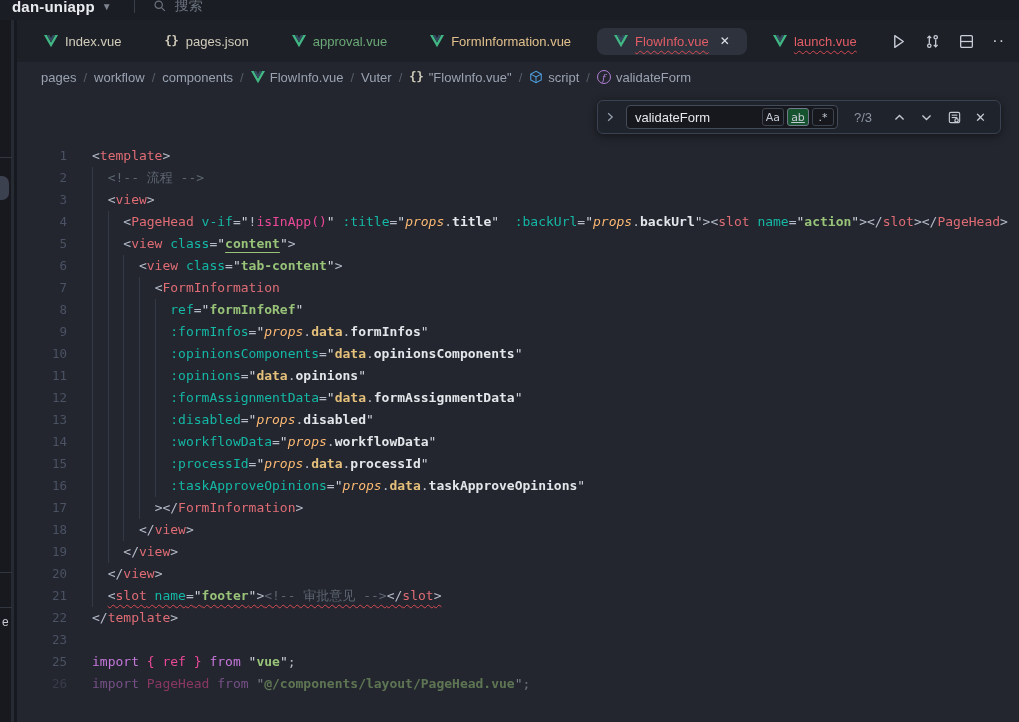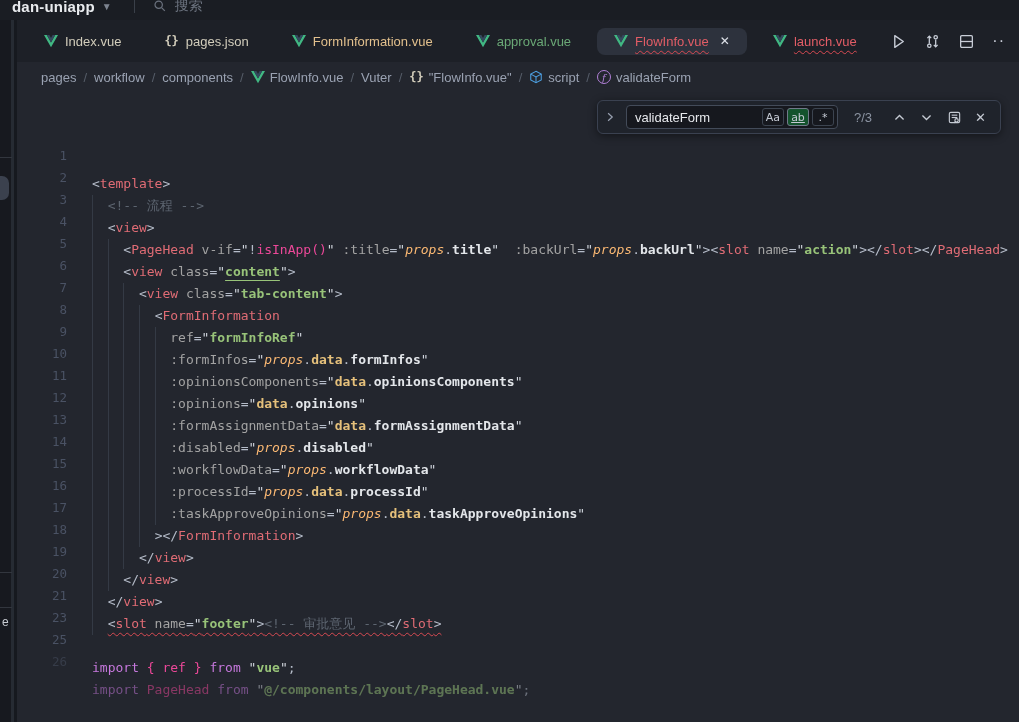--- a/index.html
+++ b/index.html
@@ -41,27 +41,27 @@
   
   .breadcrumb { height:30px; display:flex; align-items:center; padding-left:24px; font-size:13px; color:#9aa2b2; gap:7px; flex:none; background:#23262e; }
   .crumb { display:flex; align-items:center; gap:5px; cursor:pointer; }
   .crumb-sep { color:#565d69; }
   .sym-func { display:inline-flex; align-items:center; justify-content:center; width:14px; height:14px; border:1px solid #b180d7; border-radius:50%; color:#b180d7; font-size:10px; font-style:italic; font-family:"DejaVu Serif",serif; }
   
   .editor { position:relative; flex:1; overflow:hidden; background:#23262e; }
   .code-area { padding-top:53px; font-family:"DejaVu Sans Mono",monospace; font-size:13px; }
   .line { display:flex; height:22px; line-height:22px; white-space:pre; }
   .ln { width:50px; text-align:right; color:#4a5264; flex:none; font-size:12.5px; }
-  .ctext { margin-left:25px;margin-top:28px; }
+  .ctext { margin-left:25px; }
   .g { display:inline-block; width:15.66px; height:22px; border-left:1px solid #343a45; vertical-align:top; }
   .dim { opacity:.5; }
   .wavy-line { text-decoration:underline wavy #d84a52 1px; text-underline-offset:4px; text-decoration-skip-ink:none; }
   .tok-p    { color:#b5bcc9; }
   .tok-tag  { color:#e06c75; }
-  .tok-attr { color:#a3a3a3; }
+  .tok-attr { color:#14b8a6; }
   .tok-str  { color:#98c379; font-weight:bold; }
   .tok-stru { color:#98c379; font-weight:bold; text-decoration:underline solid #98c379 1px; text-underline-offset:4px; }
   .tok-q    { color:#d0d5dd; }
   .tok-kw   { color:#c678dd; }
   .tok-var  { color:#fdba74;font-style:italic; }
   .tok-gold { color:#ec4899; }
   .tok-gvar { color:#e5c07b; font-weight:bold; }
   .tok-prop { color:#e3e6ea; font-weight:bold; }
   .tok-cmt  { color:#5d6570; }
   
@@ -121,30 +121,30 @@
           <span class="braces-glyph">{}</span>
           <span class="tab-label st-default">pages.json</span>
         </div>
         <div class="tab">
           <span>
             <svg width="14" height="13" viewBox="0 0 24 22">
               <path d="M0 0 L12 21 L24 0 H19.2 L12 12.6 L4.8 0 Z" fill="#41b883"></path>
               <path d="M4.8 0 L12 12.6 L19.2 0 H14.8 L12 5 L9.2 0 Z" fill="#34495e"></path>
             </svg>
           </span>
+          <span class="tab-label st-added">approval.vue</span>
+        </div>
+        <div class="tab">
+          <span>
+            <svg width="14" height="13" viewBox="0 0 24 22">
+              <path d="M0 0 L12 21 L24 0 H19.2 L12 12.6 L4.8 0 Z" fill="#41b883"></path>
+              <path d="M4.8 0 L12 12.6 L19.2 0 H14.8 L12 5 L9.2 0 Z" fill="#34495e"></path>
+            </svg>
+          </span>
           <span class="tab-label st-modified">FormInformation.vue</span>
-        </div>
-        <div class="tab">
-          <span>
-            <svg width="14" height="13" viewBox="0 0 24 22">
-              <path d="M0 0 L12 21 L24 0 H19.2 L12 12.6 L4.8 0 Z" fill="#41b883"></path>
-              <path d="M4.8 0 L12 12.6 L19.2 0 H14.8 L12 5 L9.2 0 Z" fill="#34495e"></path>
-            </svg>
-          </span>
-          <span class="tab-label st-added">approval.vue</span>
         </div>
         <div class="tab active">
           <span>
             <svg width="14" height="13" viewBox="0 0 24 22">
               <path d="M0 0 L12 21 L24 0 H19.2 L12 12.6 L4.8 0 Z" fill="#41b883"></path>
               <path d="M4.8 0 L12 12.6 L19.2 0 H14.8 L12 5 L9.2 0 Z" fill="#34495e"></path>
             </svg>
           </span>
           <span class="tab-label st-error wavy">FlowInfo.vue</span>
           <span class="tab-close">✕</span>
@@ -288,18 +288,19 @@
         <div class="line"><span class="ln">12</span><span class="ctext"><span class="g"></span><span class="g"></span><span class="g"></span><span class="g"></span><span class="g"></span><span class="tok-attr">:formAssignmentData</span><span class="tok-p">=</span><span class="tok-q">"</span><span class="tok-gvar">data</span><span class="tok-p">.</span><span class="tok-prop">formAssignmentData</span><span class="tok-q">"</span></span></div>
         <div class="line"><span class="ln">13</span><span class="ctext"><span class="g"></span><span class="g"></span><span class="g"></span><span class="g"></span><span class="g"></span><span class="tok-attr">:disabled</span><span class="tok-p">=</span><span class="tok-q">"</span><span class="tok-var">props</span><span class="tok-p">.</span><span class="tok-prop">disabled</span><span class="tok-q">"</span></span></div>
         <div class="line"><span class="ln">14</span><span class="ctext"><span class="g"></span><span class="g"></span><span class="g"></span><span class="g"></span><span class="g"></span><span class="tok-attr">:workflowData</span><span class="tok-p">=</span><span class="tok-q">"</span><span class="tok-var">props</span><span class="tok-p">.</span><span class="tok-prop">workflowData</span><span class="tok-q">"</span></span></div>
         <div class="line"><span class="ln">15</span><span class="ctext"><span class="g"></span><span class="g"></span><span class="g"></span><span class="g"></span><span class="g"></span><span class="tok-attr">:processId</span><span class="tok-p">=</span><span class="tok-q">"</span><span class="tok-var">props</span><span class="tok-p">.</span><span class="tok-gvar">data</span><span class="tok-p">.</span><span class="tok-prop">processId</span><span class="tok-q">"</span></span></div>
         <div class="line"><span class="ln">16</span><span class="ctext"><span class="g"></span><span class="g"></span><span class="g"></span><span class="g"></span><span class="g"></span><span class="tok-attr">:taskApproveOpinions</span><span class="tok-p">=</span><span class="tok-q">"</span><span class="tok-var">props</span><span class="tok-p">.</span><span class="tok-gvar">data</span><span class="tok-p">.</span><span class="tok-prop">taskApproveOpinions</span><span class="tok-q">"</span></span></div>
         <div class="line"><span class="ln">17</span><span class="ctext"><span class="g"></span><span class="g"></span><span class="g"></span><span class="g"></span><span class="tok-p">&gt;&lt;/</span><span class="tok-tag">FormInformation</span><span class="tok-p">&gt;</span></span></div>
         <div class="line"><span class="ln">18</span><span class="ctext"><span class="g"></span><span class="g"></span><span class="g"></span><span class="tok-p">&lt;/</span><span class="tok-tag">view</span><span class="tok-p">&gt;</span></span></div>
         <div class="line"><span class="ln">19</span><span class="ctext"><span class="g"></span><span class="g"></span><span class="tok-p">&lt;/</span><span class="tok-tag">view</span><span class="tok-p">&gt;</span></span></div>
         <div class="line"><span class="ln">20</span><span class="ctext"><span class="g"></span><span class="tok-p">&lt;/</span><span class="tok-tag">view</span><span class="tok-p">&gt;</span></span></div>
         <div class="line"><span class="ln">21</span><span class="ctext"><span class="g"></span><span class="wavy-line"><span class="tok-p">&lt;</span><span class="tok-tag">slot</span><span class="tok-attr"> name</span><span class="tok-p">=</span><span class="tok-q">"</span><span class="tok-str">footer</span><span class="tok-q">"</span><span class="tok-p">&gt;</span><span class="tok-cmt">&lt;!-- 审批意见 --&gt;</span><span class="tok-p">&lt;/</span><span class="tok-tag">slot</span><span class="tok-p">&gt;</span></span></span></div>
+        <div class="line"><span class="ln">22</span><span class="ctext"><span class="tok-p">&lt;/</span><span class="tok-tag">template</span><span class="tok-p">&gt;</span></span></div>
         <div class="line"><span class="ln">23</span><span class="ctext"></span></div>
         <div class="line"><span class="ln">25</span><span class="ctext"><span class="tok-kw">import</span><span class="tok-p"> </span><span class="tok-gold">{</span><span class="tok-p"> </span><span class="tok-gold">ref</span><span class="tok-p"> </span><span class="tok-gold">}</span><span class="tok-p"> </span><span class="tok-kw">from</span><span class="tok-p"> </span><span class="tok-q">"</span><span class="tok-str">vue</span><span class="tok-q">"</span><span class="tok-p">;</span></span></div>
         <div class="line dim"><span class="ln">26</span><span class="ctext"><span class="tok-kw">import</span><span class="tok-p"> </span><span class="tok-gold">PageHead</span><span class="tok-p"> </span><span class="tok-kw">from</span><span class="tok-p"> </span><span class="tok-q">"</span><span class="tok-str">@/components/layout/PageHead.vue</span><span class="tok-q">"</span><span class="tok-p">;</span></span></div>
       </div>
   </div>
 </div>
 
 </body></html>

